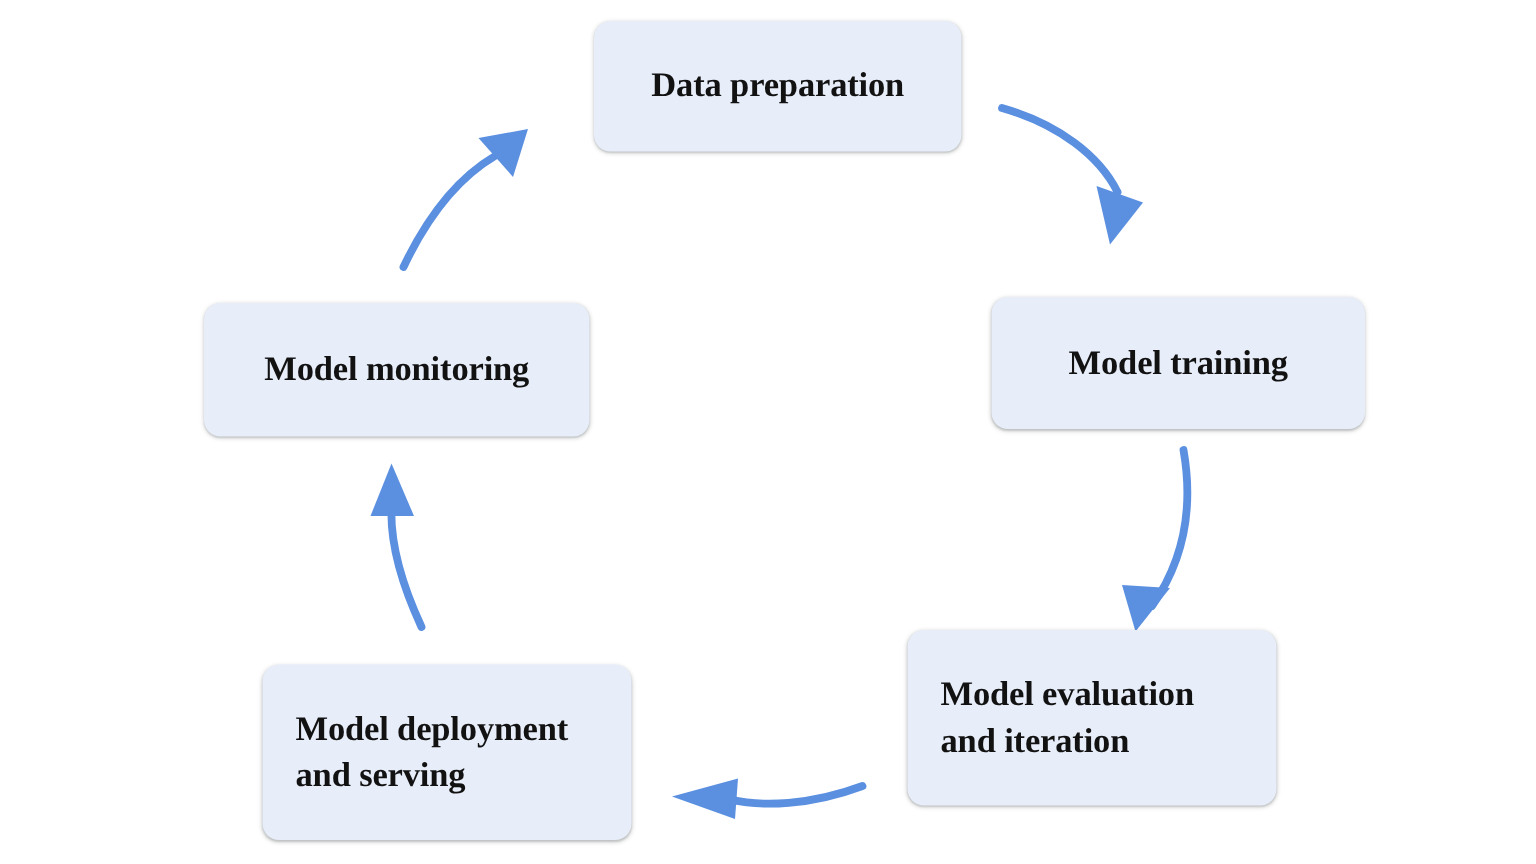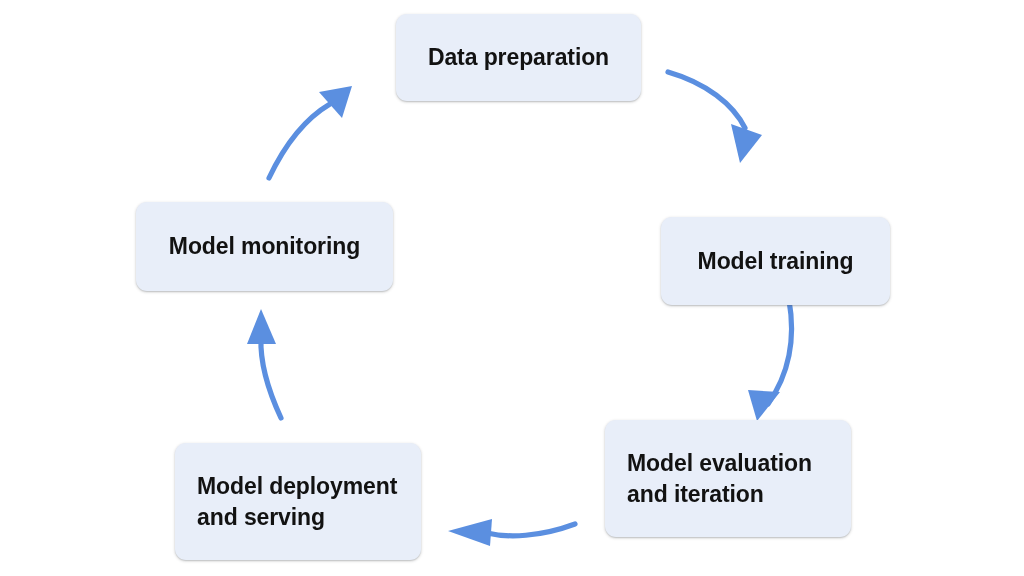--- a/index.html
+++ b/index.html
@@ -35,39 +35,39 @@
     z-index: 2;
     box-sizing: border-box;
     background: #e8eef9;
     border-radius: 11px;
     box-shadow: 0 1px 3px rgba(60,64,67,0.28), 0 1px 1px rgba(60,64,67,0.12);
     display: flex;
     align-items: center;
     padding: 0 22px;
   }
   .node .node-label {
-    font-family: Liberation Sans, sans-serif;
+    font-family: Liberation Serif, serif;
     font-weight: bold;
     font-size: 23px;
     line-height: 1.32;
     color: #121212;
     letter-spacing: -0.1px;
     white-space: pre-line;
   }
   .node.center .node-label {
     width: 100%;
     text-align: center;
   }
   .node.leftalign .node-label {
     text-align: left;
   }
 
   
   #node-data-preparation      { left: 396px; top: 14px;  width: 245px; height: 87px; }
-  #node-model-training        { left: 661px; top: 217px; width: 229px; height: 88px; }
+  #node-model-training        { left: 661px; top: 198px; width: 249px; height: 88px; }
   #node-model-evaluation      { left: 605px; top: 420px; width: 246px; height: 117px; }
   #node-model-deployment      { left: 175px; top: 443px; width: 246px; height: 117px; }
   #node-model-monitoring      { left: 136px; top: 202px; width: 257px; height: 89px; }
 </style>
 </head>
 <body>
 
 <div id="canvas">
 
   <svg id="arrow-layer" viewBox="0 0 1024 576" width="1024" height="576" xmlns="http://www.w3.org/2000/svg">

